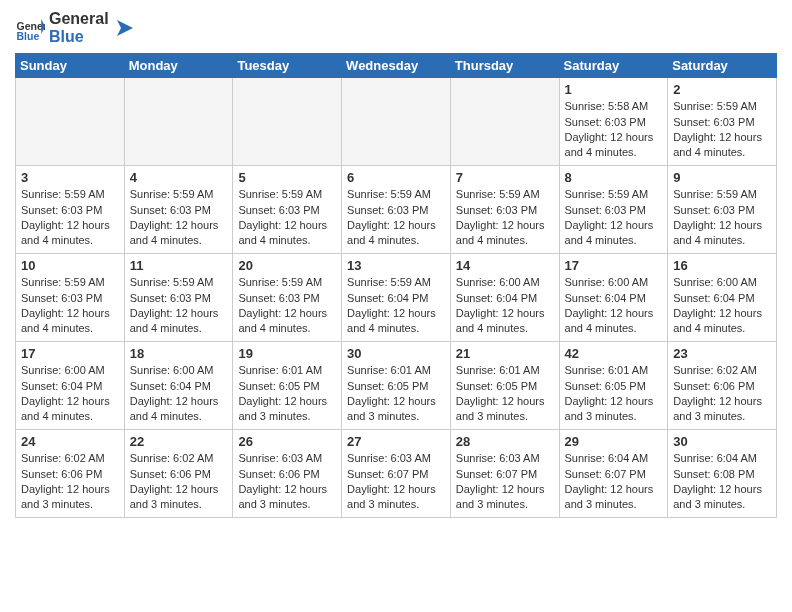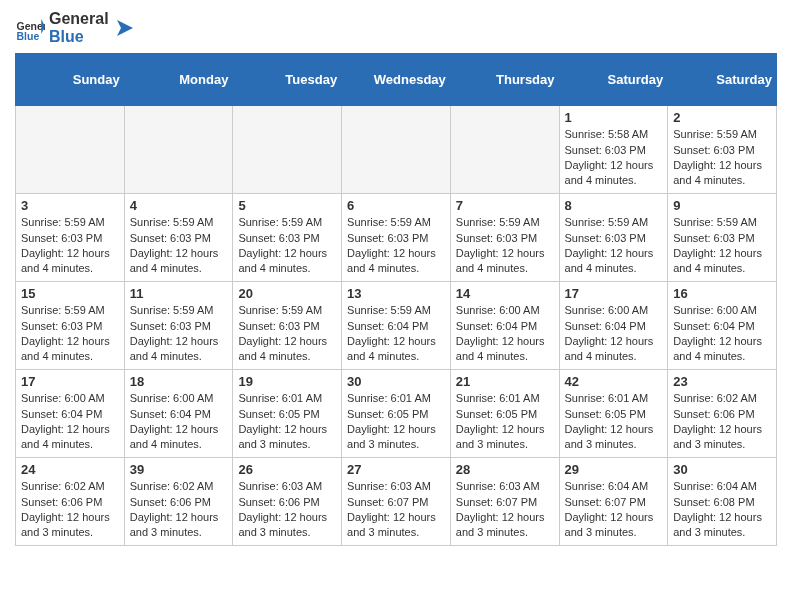--- a/index.html
+++ b/index.html
@@ -40,23 +40,23 @@
     .calendar-table {
       width: 100%;
       border-collapse: collapse;
       table-layout: fixed;
     }
     .calendar-table thead th {
       background-color: #2a6db5;
       color: #fff;
       font-size: 13px;
       font-weight: bold;
-      padding: 18px 4px;
+      padding: 4px 4px;
       border: 1px solid #2a6db5;
-      text-align: right;
+      text-align: left;
     }
     .calendar-table tbody td {
       border: 1px solid #ccc;
       vertical-align: top;
       padding: 4px 5px;
       font-size: 11px;
       color: #333;
       height: 88px;
       background: #fff;
     }
@@ -170,21 +170,21 @@
         </td>
         <td>
           <span class="day-number">9</span>
           <div class="day-info">Sunrise: 5:59 AM
 Sunset: 6:03 PM
 Daylight: 12 hours and 4 minutes.</div>
         </td>
       </tr>
       <tr>
         <td>
-          <span class="day-number">15</span>
+          <span class="day-number">10</span>
           <div class="day-info">Sunrise: 5:59 AM
 Sunset: 6:03 PM
 Daylight: 12 hours and 4 minutes.</div>
         </td>
         <td>
           <span class="day-number">11</span>
           <div class="day-info">Sunrise: 5:59 AM
 Sunset: 6:03 PM
 Daylight: 12 hours and 4 minutes.</div>
         </td>
@@ -264,21 +264,21 @@
         </td>
       </tr>
       <tr>
         <td>
           <span class="day-number">24</span>
           <div class="day-info">Sunrise: 6:02 AM
 Sunset: 6:06 PM
 Daylight: 12 hours and 3 minutes.</div>
         </td>
         <td>
-          <span class="day-number">39</span>
+          <span class="day-number">22</span>
           <div class="day-info">Sunrise: 6:02 AM
 Sunset: 6:06 PM
 Daylight: 12 hours and 3 minutes.</div>
         </td>
         <td>
           <span class="day-number">26</span>
           <div class="day-info">Sunrise: 6:03 AM
 Sunset: 6:06 PM
 Daylight: 12 hours and 3 minutes.</div>
         </td>

